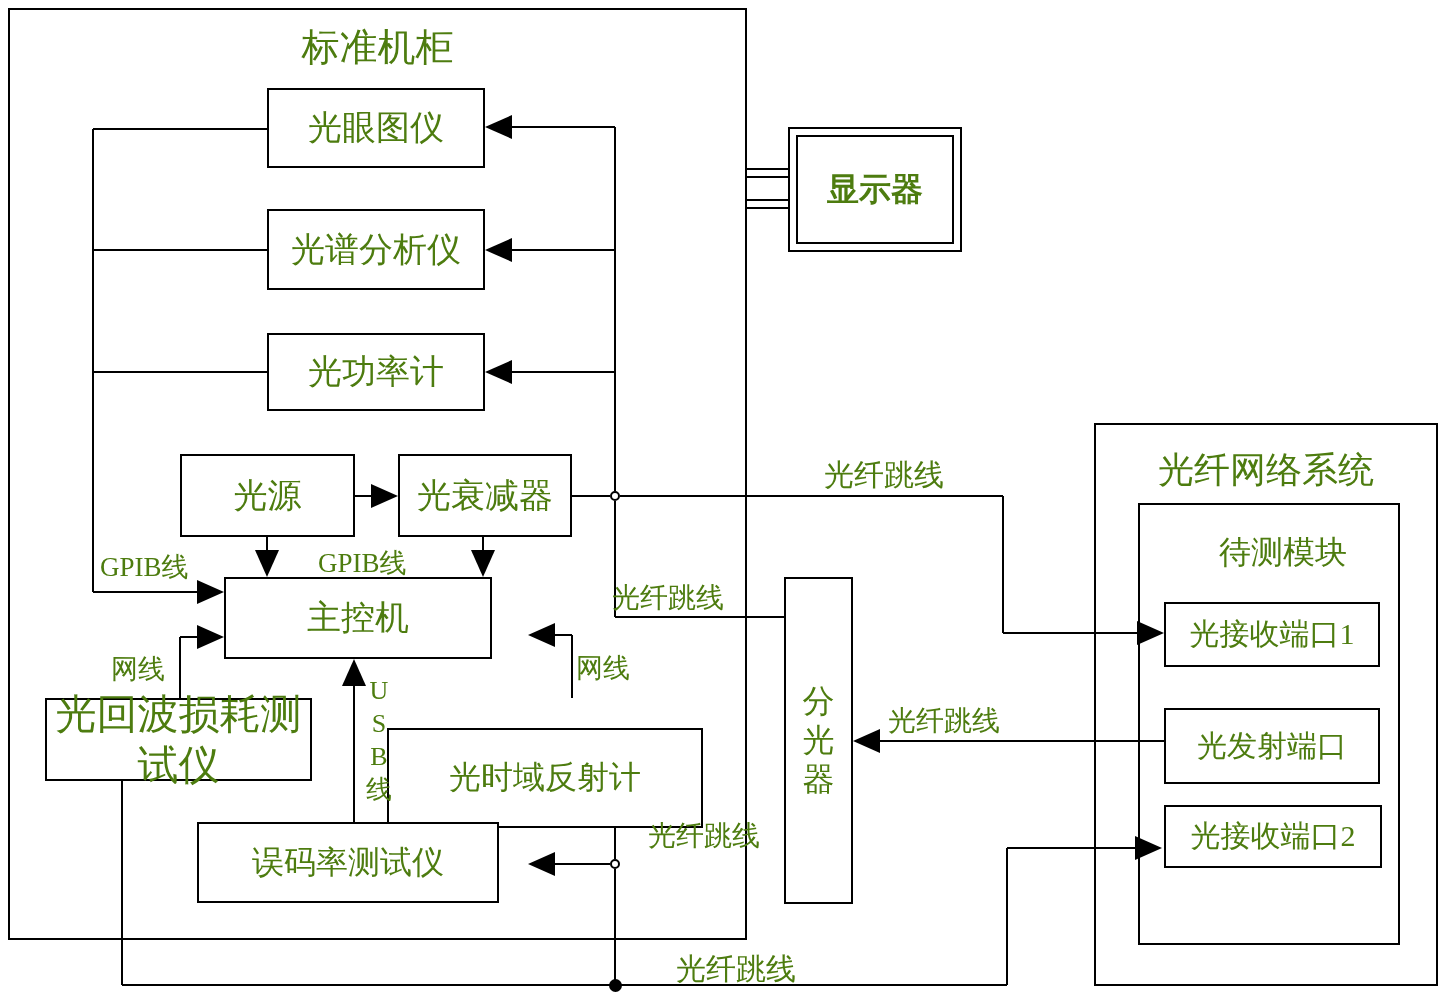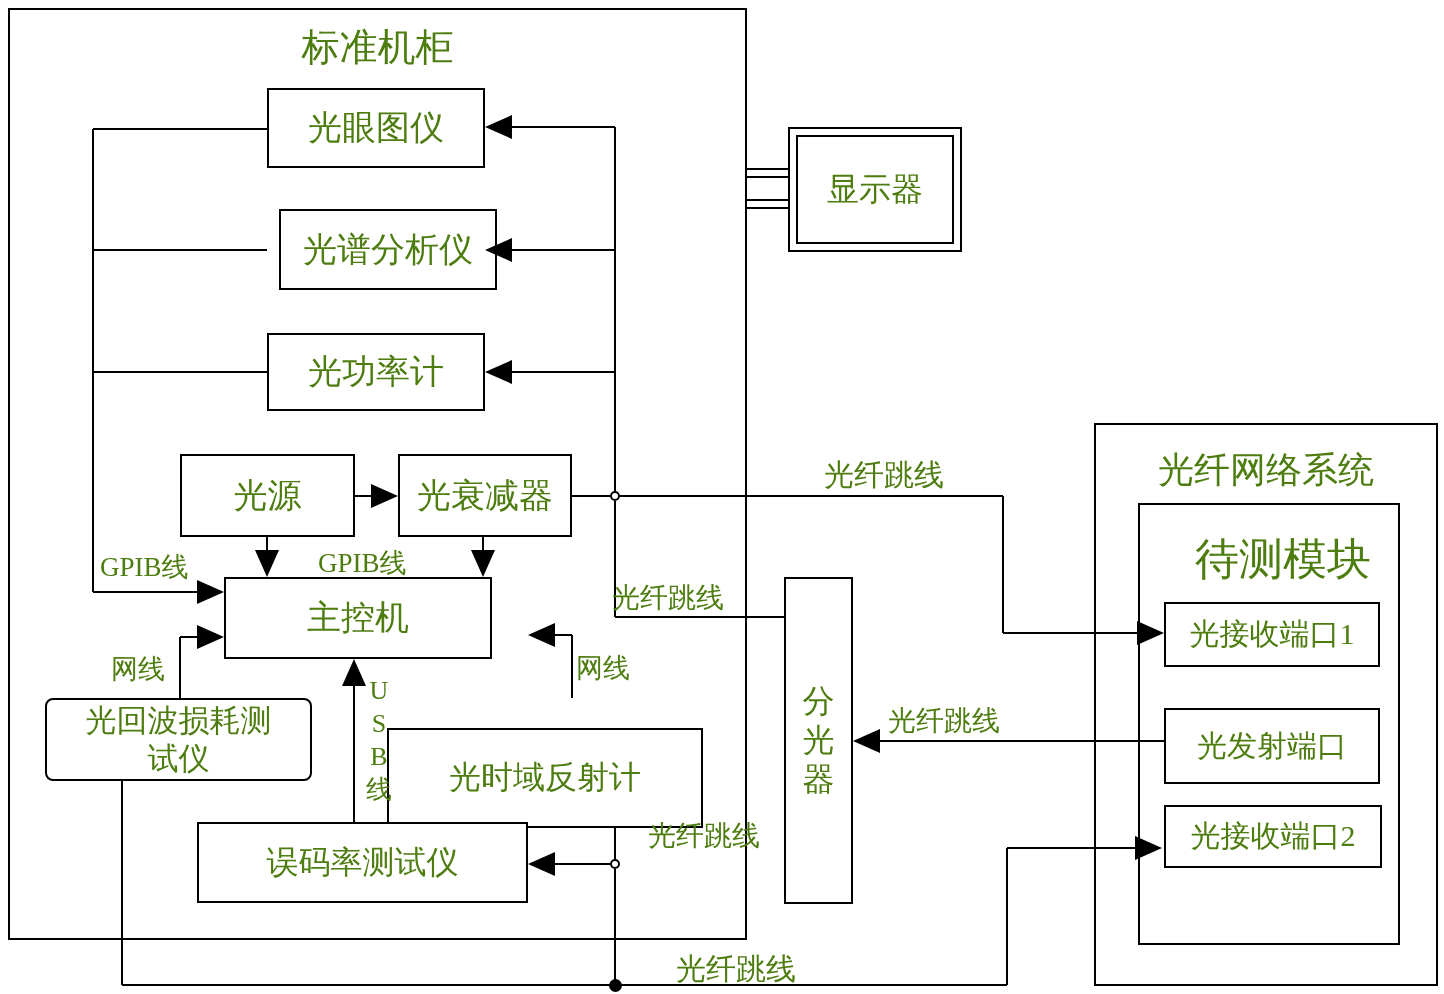--- a/index.html
+++ b/index.html
@@ -20,21 +20,21 @@
     justify-content:center;
     text-align:center;
     line-height:1.22;
   }
   .node{background:#ffffff;}
   .container-box{justify-content:flex-start;background:transparent;}
   .container-title{position:relative;width:100%;text-align:center;}
   .dbl-inner{
     position:absolute;left:6px;top:6px;right:6px;bottom:6px;
     border:2px solid #000;
-    display:flex;align-items:center;justify-content:center;
+    display:flex;align-items:center;justify-content:center;font-weight:bold;
   }
   .seg{position:absolute;background:#000;}
   .lbl{position:absolute;white-space:nowrap;}
   .lbl.vert{white-space:normal;text-align:center;}
   .arrow{position:absolute;width:0;height:0;}
   .conn-circle{
     position:absolute;width:10px;height:10px;border:2px solid #000;
     border-radius:50%;background:#fff;box-sizing:border-box;
   }
   .conn-dot{
@@ -45,21 +45,21 @@
 <body>
 
 <div id="diagram" style="width: 1444px; height: 994px; background: rgb(255, 255, 255); color: #4d7c0f;">
     <div class="container-box" style="left: 8px; top: 8px; width: 739px; height: 932px; border-color: rgb(0, 0, 0);">
       <div class="container-title" style="font-size: 38px; padding-top: 14px;">标准机柜</div>
     </div>
     <div class="container-box" style="left: 1094px; top: 423px; width: 344px; height: 563px; border-color: rgb(0, 0, 0);">
       <div class="container-title" style="font-size: 36px; padding-top: 24px;">光纤网络系统</div>
     </div>
     <div class="container-box" style="left: 1138px; top: 503px; width: 262px; height: 442px; border-color: rgb(0, 0, 0);">
-      <div class="container-title" style="font-size: 44px; padding-top: 28px; padding-left: 28px;">待测模块</div>
+      <div class="container-title" style="font-size: 32px; padding-top: 28px; padding-left: 28px;">待测模块</div>
     </div>
     <div class="seg" style="background: rgb(0, 0, 0); left: 92px; top: 129px; width: 2px; height: 463px;"></div>
     <div class="seg" style="background: rgb(0, 0, 0); left: 93px; top: 128px; width: 174px; height: 2px;"></div>
     <div class="seg" style="background: rgb(0, 0, 0); left: 93px; top: 249px; width: 174px; height: 2px;"></div>
     <div class="seg" style="background: rgb(0, 0, 0); left: 93px; top: 371px; width: 174px; height: 2px;"></div>
     <div class="seg" style="background: rgb(0, 0, 0); left: 93px; top: 591px; width: 107px; height: 2px;"></div>
     <div class="seg" style="background: rgb(0, 0, 0); left: 614px; top: 127px; width: 2px; height: 364px;"></div>
     <div class="seg" style="background: rgb(0, 0, 0); left: 511px; top: 126px; width: 104px; height: 2px;"></div>
     <div class="seg" style="background: rgb(0, 0, 0); left: 511px; top: 249px; width: 104px; height: 2px;"></div>
     <div class="seg" style="background: rgb(0, 0, 0); left: 511px; top: 371px; width: 104px; height: 2px;"></div>
@@ -85,42 +85,42 @@
     <div class="seg" style="background: rgb(0, 0, 0); left: 122px; top: 984px; width: 885px; height: 2px;"></div>
     <div class="seg" style="background: rgb(0, 0, 0); left: 1006px; top: 848px; width: 2px; height: 137px;"></div>
     <div class="seg" style="background: rgb(0, 0, 0); left: 1007px; top: 847px; width: 129px; height: 2px;"></div>
     <div class="seg" style="background: rgb(0, 0, 0); left: 747px; top: 168px; width: 41px; height: 2px;"></div>
     <div class="seg" style="background: rgb(0, 0, 0); left: 747px; top: 176px; width: 41px; height: 2px;"></div>
     <div class="seg" style="background: rgb(0, 0, 0); left: 747px; top: 199px; width: 41px; height: 2px;"></div>
     <div class="seg" style="background: rgb(0, 0, 0); left: 747px; top: 207px; width: 41px; height: 2px;"></div>
     <div class="node" style="left: 267px; top: 88px; width: 218px; height: 80px; font-size: 34px; border-color: rgb(0, 0, 0);">
       <div>光眼图仪</div>
     </div>
-    <div class="node" style="left: 267px; top: 209px; width: 218px; height: 81px; font-size: 34px; border-color: rgb(0, 0, 0); margin-left: 12px;">
+    <div class="node" style="left: 267px; top: 209px; width: 218px; height: 81px; font-size: 34px; border-color: rgb(0, 0, 0);">
       <div>光谱分析仪</div>
     </div>
     <div class="node" style="left: 267px; top: 333px; width: 218px; height: 78px; font-size: 34px; border-color: rgb(0, 0, 0);">
       <div>光功率计</div>
     </div>
     <div class="node" style="left: 180px; top: 454px; width: 175px; height: 83px; font-size: 34px; border-color: rgb(0, 0, 0);">
       <div>光源</div>
     </div>
     <div class="node" style="left: 398px; top: 454px; width: 174px; height: 83px; font-size: 34px; border-color: rgb(0, 0, 0);">
       <div>光衰减器</div>
     </div>
     <div class="node" style="left: 224px; top: 577px; width: 268px; height: 82px; font-size: 34px; border-color: rgb(0, 0, 0);">
       <div>主控机</div>
     </div>
-    <div class="node" style="left: 45px; top: 698px; width: 267px; height: 83px; font-size: 31px; border-color: rgb(0, 0, 0); border-radius: 8px;">
+    <div class="node" style="left: 45px; top: 698px; width: 267px; height: 83px; font-size: 41px; border-color: rgb(0, 0, 0);">
       <div>光回波损耗测<br>试仪</div>
     </div>
     <div class="node" style="left: 387px; top: 698px; width: 316px; height: 100px; font-size: 32px; border-color: rgb(0, 0, 0); margin-top: 30px;">
       <div>光时域反射计</div>
     </div>
-    <div class="node" style="left: 197px; top: 822px; width: 331px; height: 81px; font-size: 32px; border-color: rgb(0, 0, 0);">
+    <div class="node" style="left: 197px; top: 822px; width: 302px; height: 81px; font-size: 32px; border-color: rgb(0, 0, 0);">
       <div>误码率测试仪</div>
     </div>
     <div class="node" style="left: 784px; top: 577px; width: 69px; height: 327px; font-size: 32px; border-color: rgb(0, 0, 0);">
       <div>分<br>光<br>器</div>
     </div>
     <div class="node" style="left: 788px; top: 127px; width: 174px; height: 125px; font-size: 32px; border-color: rgb(0, 0, 0);">
       <div class="dbl-inner" style="border-color: rgb(0, 0, 0);">
         <div>显示器</div>
       </div>
     </div>

